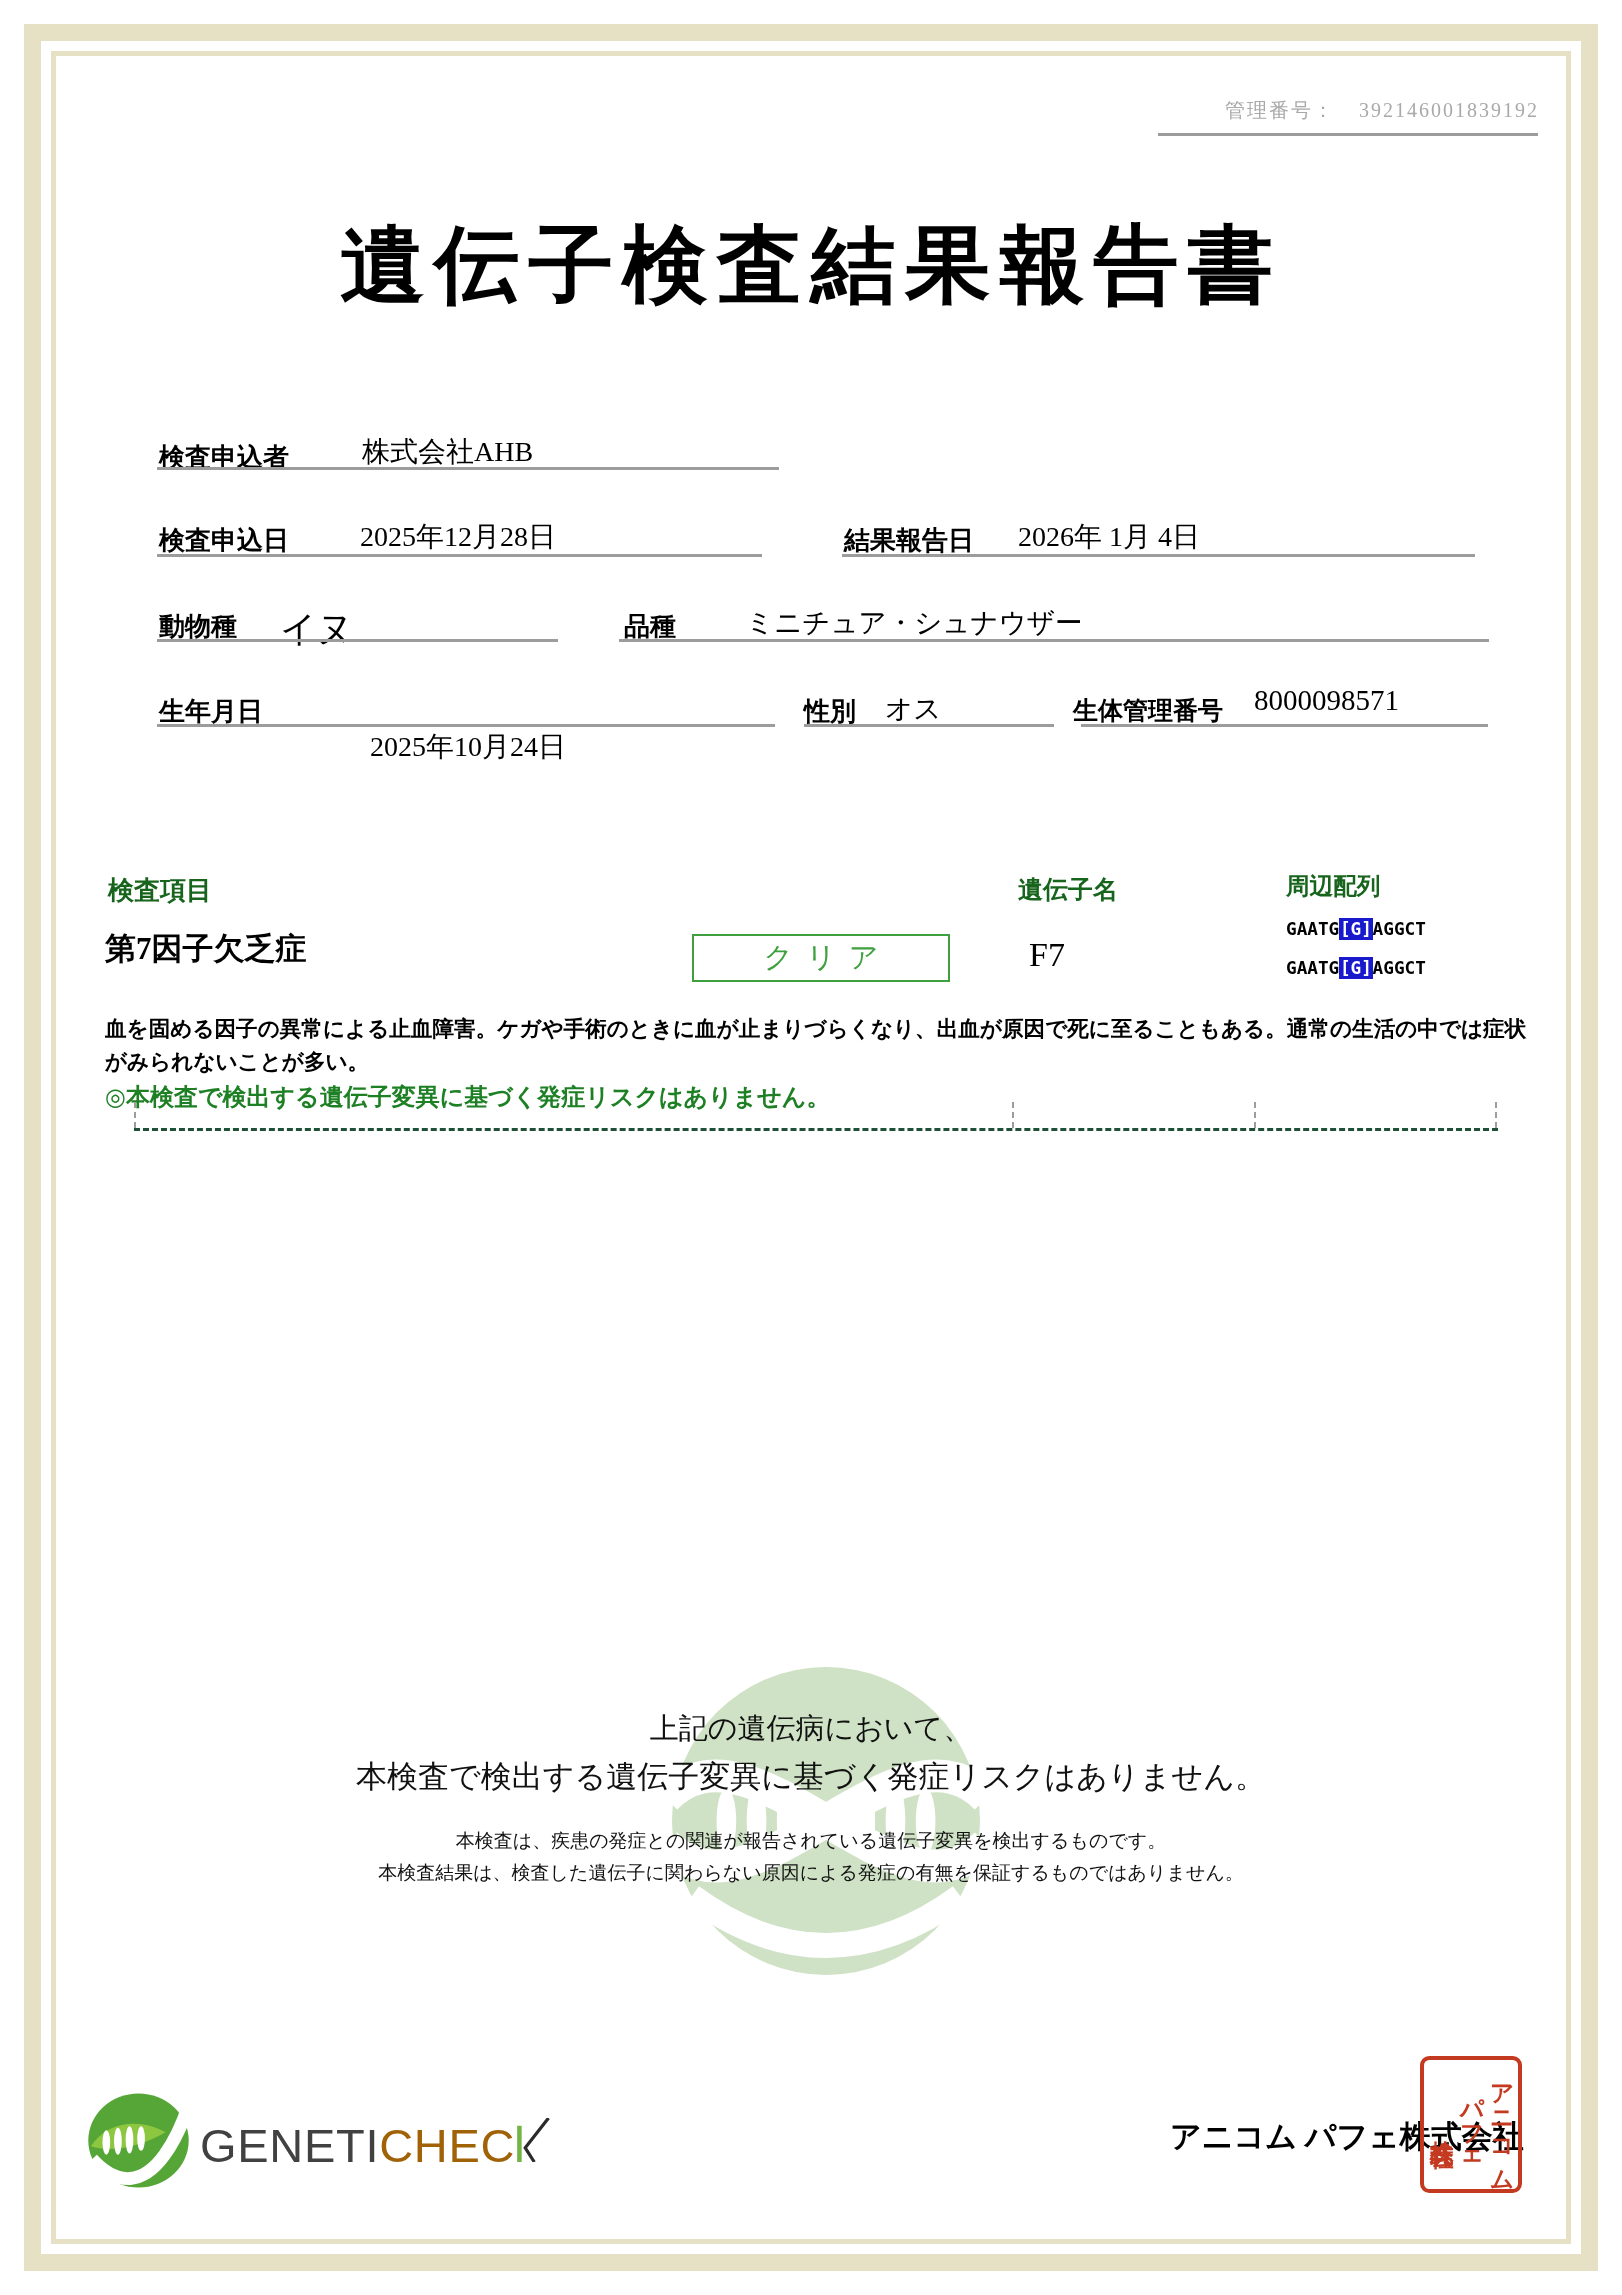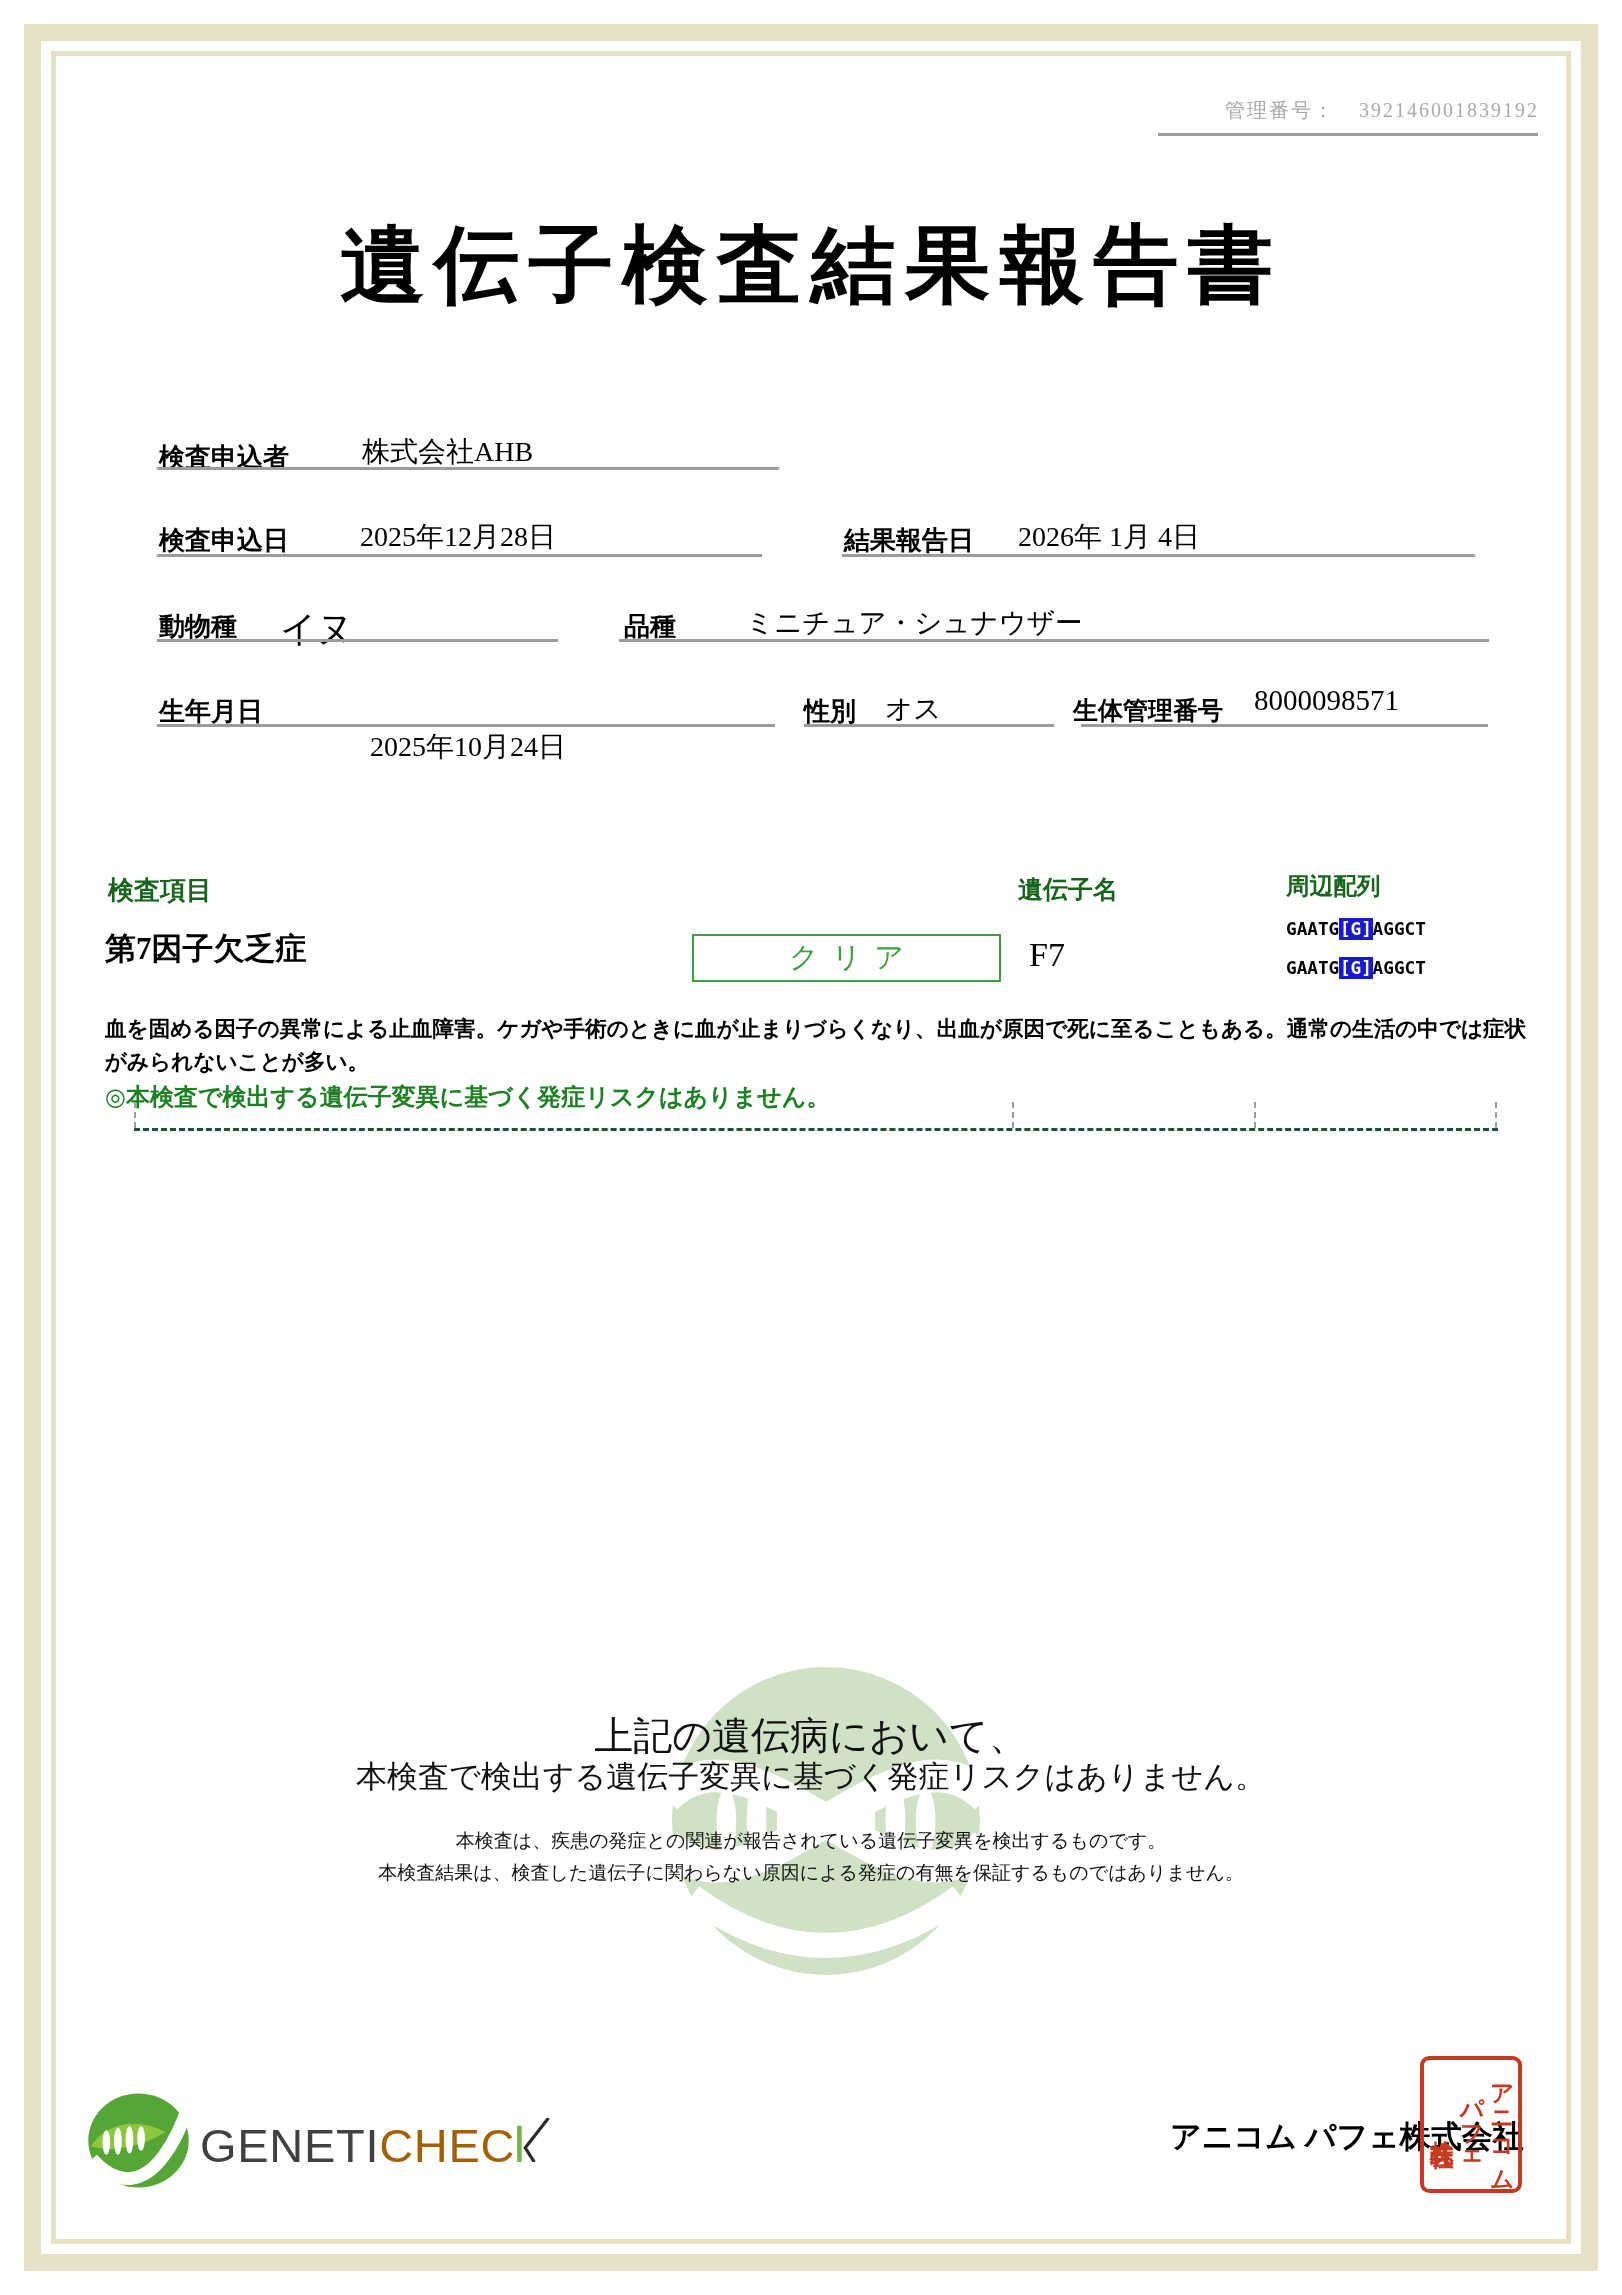--- a/index.html
+++ b/index.html
@@ -14,21 +14,21 @@
   .mgmt { top:97px; left:1112px; width:427px; text-align:right; font-size:20px;
           color:#a9a9a9; letter-spacing:2px; white-space:nowrap; }
   .mgmt-underline { top:133px; left:1158px; width:380px; height:2.6px; background:#9c9c9c; }
   .title { top:208px; left:0; width:1622px; text-align:center; font-size:85px;
            font-weight:700; letter-spacing:9.2px; white-space:nowrap; }
   .flabel { font-size:26px; font-weight:700; white-space:nowrap; }
   .fvalue { font-size:28px; white-space:nowrap; }
   .uline { height:3.3px; background:#9c9c9c; }
   .glabel { font-size:25px; font-weight:700; color:#17641c; white-space:nowrap; }
   .item-name { font-size:31px; font-weight:700; white-space:nowrap; }
-  .clear-box { left:692px; top:934px; width:309px; height:48px; border:2.6px solid #3fa03f;
+  .clear-box { left:692px; top:934px; width:258px; height:48px; border:2.6px solid #3fa03f;
                text-align:center; line-height:42px; font-size:29px; color:#3fa03f;
                letter-spacing:13px; text-indent:13px; }
   .gene-value { font-size:34px; white-space:nowrap; }
   .seq { font-family:"DejaVu Sans Mono","Liberation Mono",monospace; font-size:17.7px;
          font-weight:700; letter-spacing:0px; white-space:nowrap; }
   .seq .variant { background:#1a1acd; color:#fff; padding:0.7px 0.7px; }
   .desc { left:105px; top:1013px; width:1423px; font-size:21.6px; font-weight:600; line-height:1.55; }
   .risk { left:105px; top:1081px; font-size:24px; font-weight:700; color:#1e8024; white-space:nowrap; }
   .dash-h { left:134px; top:1102px; width:1364px; height:29px; border-bottom:3.9px dashed #1f5138; }
   .tick { top:1102px; width:0; height:26px; border-left:2px dashed #98a098; }
@@ -118,21 +118,21 @@
 
   <div class="abs desc">血を固める因子の異常による止血障害。ケガや手術のときに血が止まりづらくなり、出血が原因で死に至ることもある。通常の生活の中では症状がみられないことが多い。</div>
   <div class="abs risk">◎本検査で検出する遺伝子変異に基づく発症リスクはありません。</div>
 
   <div class="abs dash-h"></div>
   <div class="abs tick" style="left:134px;"></div>
   <div class="abs tick" style="left:1012px;"></div>
   <div class="abs tick" style="left:1254px;"></div>
   <div class="abs tick" style="left:1495px;"></div>
 
-  <div class="abs center-line sans" style="top:1709px; font-size:39px;">上記の遺伝病において、</div>
+  <div class="abs center-line sans" style="top:1709px; font-size:29px;">上記の遺伝病において、</div>
   <div class="abs center-line sans" style="top:1756px; font-size:31px;">本検査で検出する遺伝子変異に基づく発症リスクはありません。</div>
   <div class="abs center-line sans" style="top:1828px; font-size:19px;">本検査は、疾患の発症との関連が報告されている遺伝子変異を検出するものです。</div>
   <div class="abs center-line sans" style="top:1860px; font-size:19px;">本検査結果は、検査した遺伝子に関わらない原因による発症の有無を保証するものではありません。</div>
 
   <svg class="abs" style="left:87px; top:2092px;" width="103" height="97" viewBox="0 0 160 150">
     <ellipse cx="80" cy="75" rx="78" ry="73" fill="#55a636"></ellipse>
     <path d="M 6 84 C 28 48, 78 38, 122 62 C 92 80, 42 96, 6 84 Z" fill="#8dc63f"></path>
     <ellipse cx="30" cy="78" rx="6" ry="19" fill="#ffffff"></ellipse>
     <ellipse cx="48" cy="76" rx="6" ry="21" fill="#ffffff"></ellipse>
     <ellipse cx="66" cy="74" rx="6" ry="21" fill="#ffffff"></ellipse>

